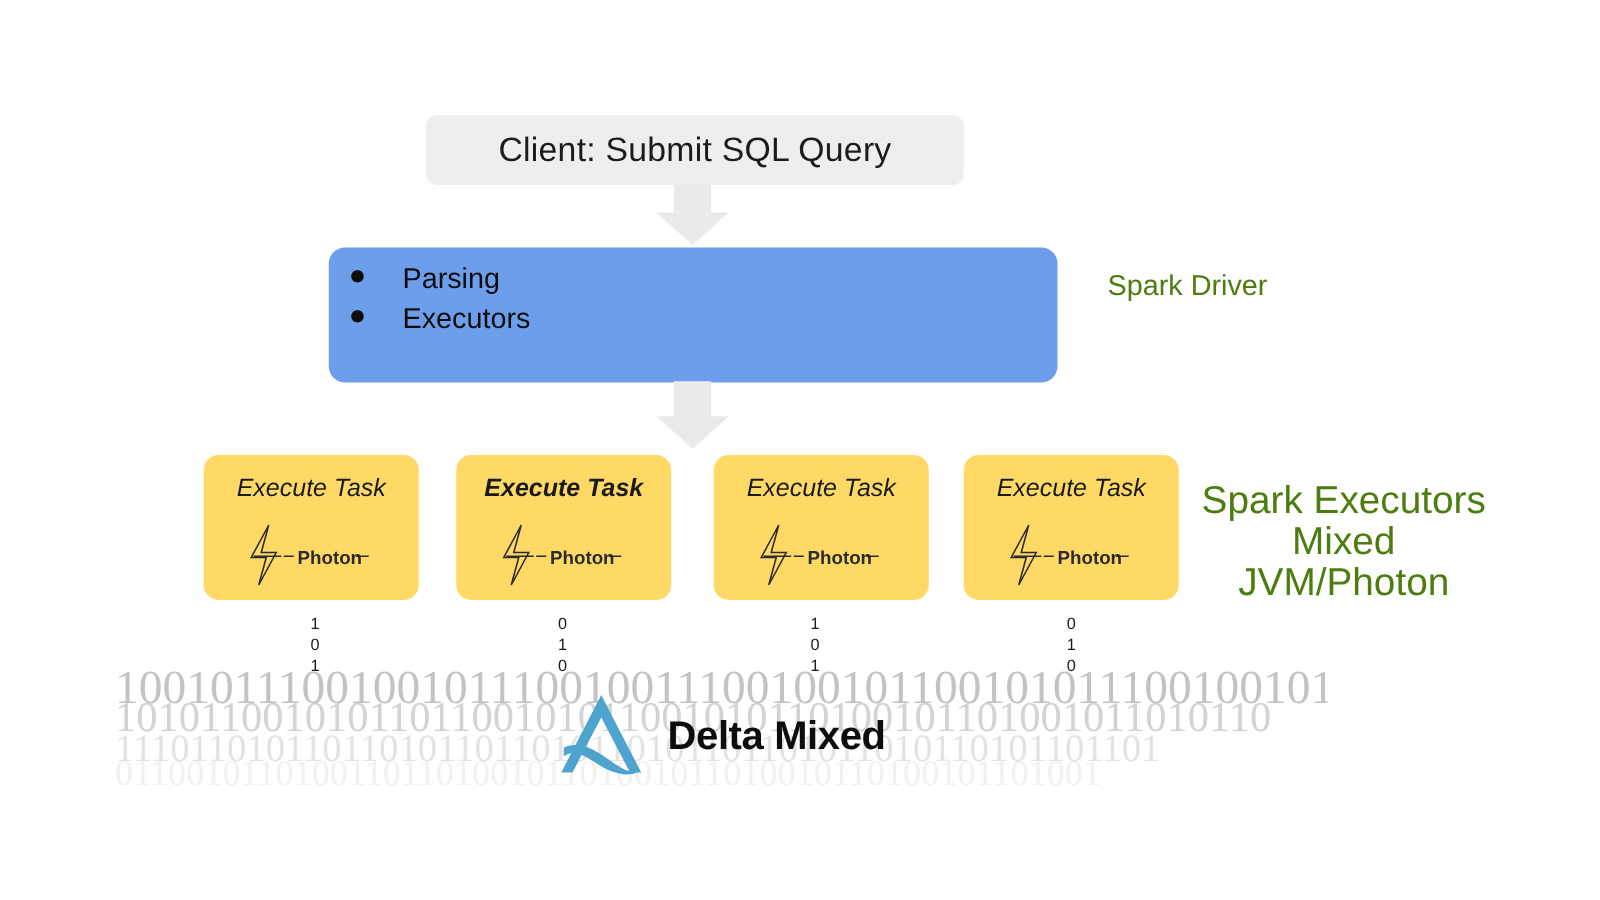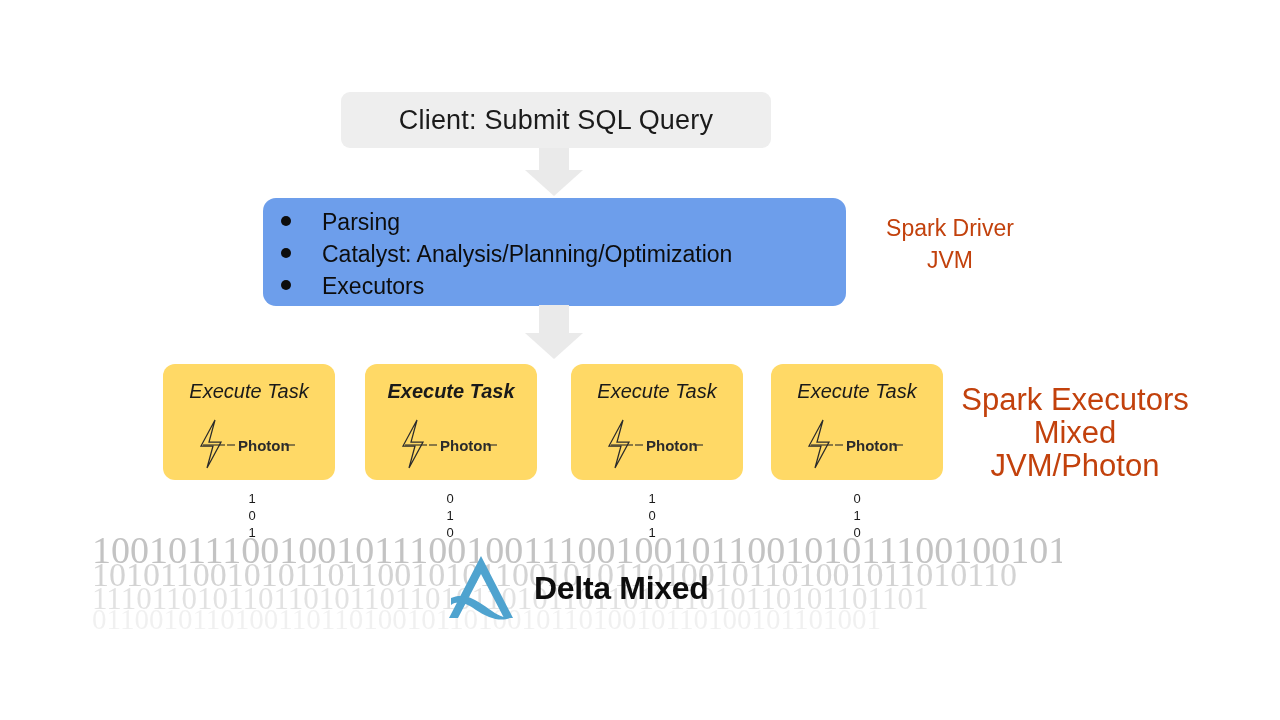--- a/index.html
+++ b/index.html
@@ -100,21 +100,21 @@
     margin-right: 31px;
     flex: none;
     position: relative;
     top: -4px;
   }
 
   
   .side-label {
     position: absolute;
     text-align: center;
-    color: #c2410c;
+    color: #4d7c0f;
     white-space: nowrap;
   }
   #driver-side-label {
     left: 855px;
     top: 212px;
     width: 190px;
     font-size: 23px;
     line-height: 32px;
   }
   #executor-side-label {
@@ -217,32 +217,27 @@
   </div>
 
   <div id="driver-box">
     <ul>
       <li>
         <span class="bullet"></span>
         <span>Parsing</span>
       </li>
       <li>
         <span class="bullet"></span>
-        <span>Catalyst: Analysis/Planning/Optimization</span>
-      </li>
-      <li>
-        <span class="bullet"></span>
         <span>Executors</span>
       </li>
     </ul>
   </div>
 
   <div class="side-label" id="driver-side-label">
     <div>Spark Driver</div>
-    <div>JVM</div>
   </div>
 
   <div class="arrow-down" id="arrow-driver-exec">
     <div class="shaft"></div>
     <div class="head"></div>
   </div>
 
   <div class="exec-box" style="left:163px;">
     <div class="exec-title">Execute Task</div>
     <svg class="photon-logo" viewBox="0 0 172 52">

